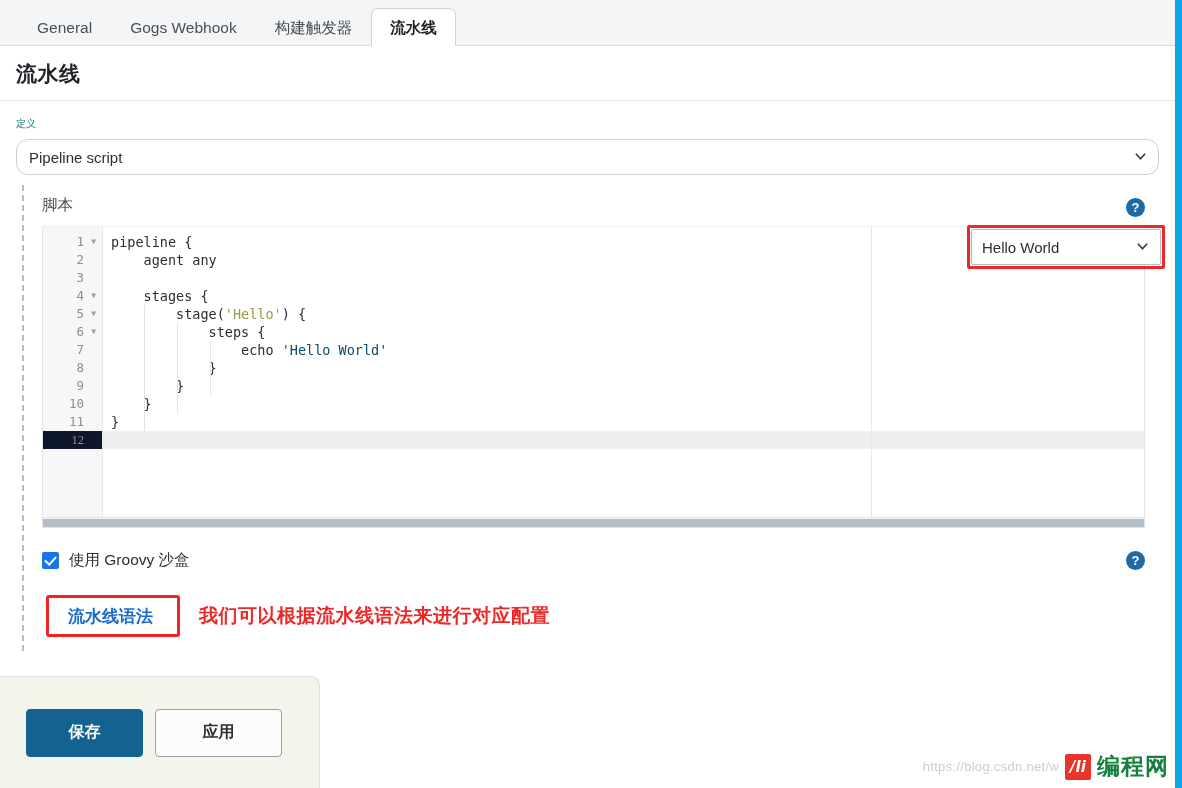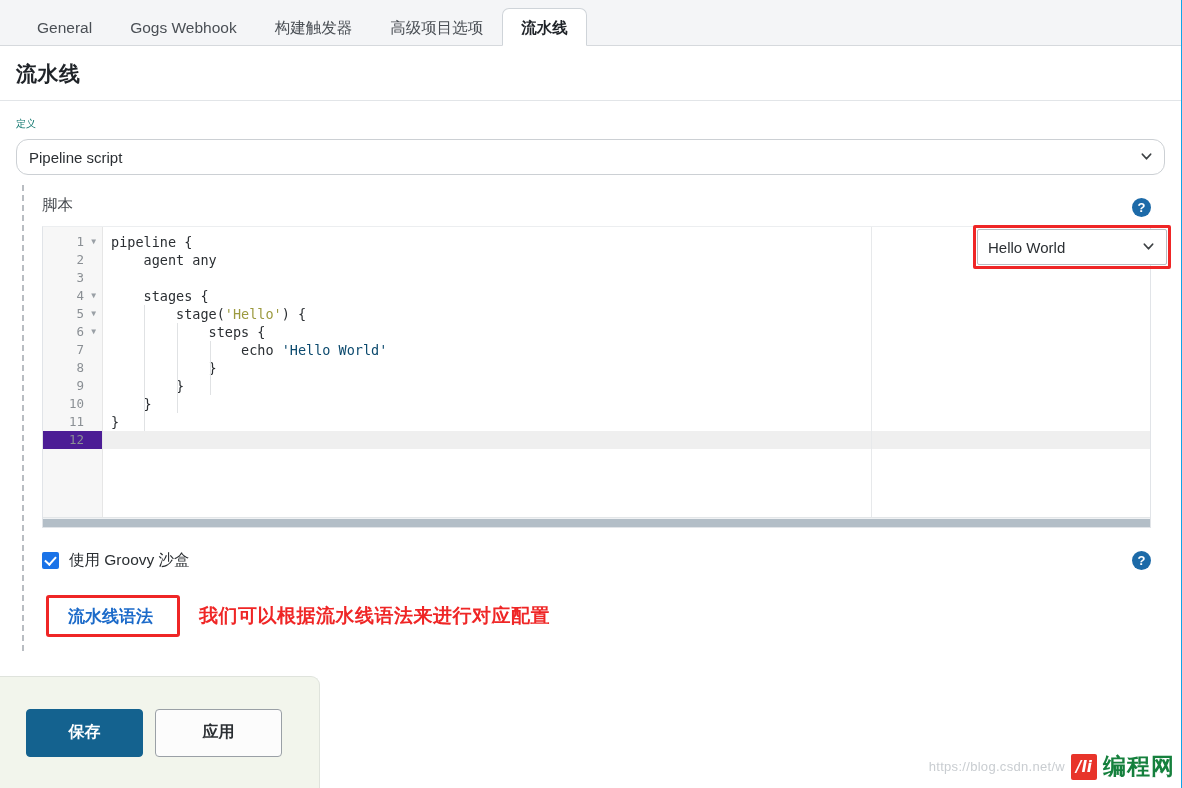--- a/index.html
+++ b/index.html
@@ -7,21 +7,21 @@
     margin: 0; padding: 0;
     width: 1182px; height: 788px;
     background: #ffffff;
     font-family: "Liberation Sans", "DejaVu Sans", sans-serif;
     overflow: hidden;
   }
   #app {
     position: relative;
     width: 1182px; height: 788px;
     background: #ffffff;
-    border-right: 1px solid #0ea5e9;
+    border-right: 7px solid #0ea5e9;
     overflow: hidden;
   }
 
   
   .tabbar {
     position: relative;
     height: 46px;
     background: #f4f5f7;
     border-bottom: 1px solid #d6d9dd;
     display: flex;
@@ -155,21 +155,21 @@
     font-size: 12.5px;
     text-align: right;
   }
   .gut-line {
     height: 18px;
     line-height: 18px;
     padding-right: 6px;
     position: relative;
     white-space: nowrap;
   }
-  .gut-line.current { background: #4c1d95; }
+  .gut-line.current { background: #0f172a; font-family: Liberation Serif, serif; }
   .fold {
     display: inline-block;
     width: 9px;
     color: #9aa0a6;
     font-size: 8px;
     transform: translateY(-2px);
     margin-left: 3px;
   }
   .code {
     position: relative;
@@ -385,21 +385,20 @@
 </style>
 </head>
 <body>
 
 <div id="app">
 
   <div class="tabbar">
     <div class="tab">General</div>
     <div class="tab">Gogs Webhook</div>
     <div class="tab">构建触发器</div>
-    <div class="tab">高级项目选项</div>
     <div class="tab active">流水线</div>
   </div>
 
   <div class="page-title">流水线</div>
 
   <div class="section">
 
     <div class="field-label">定义</div>
 
     <div class="select-box">

